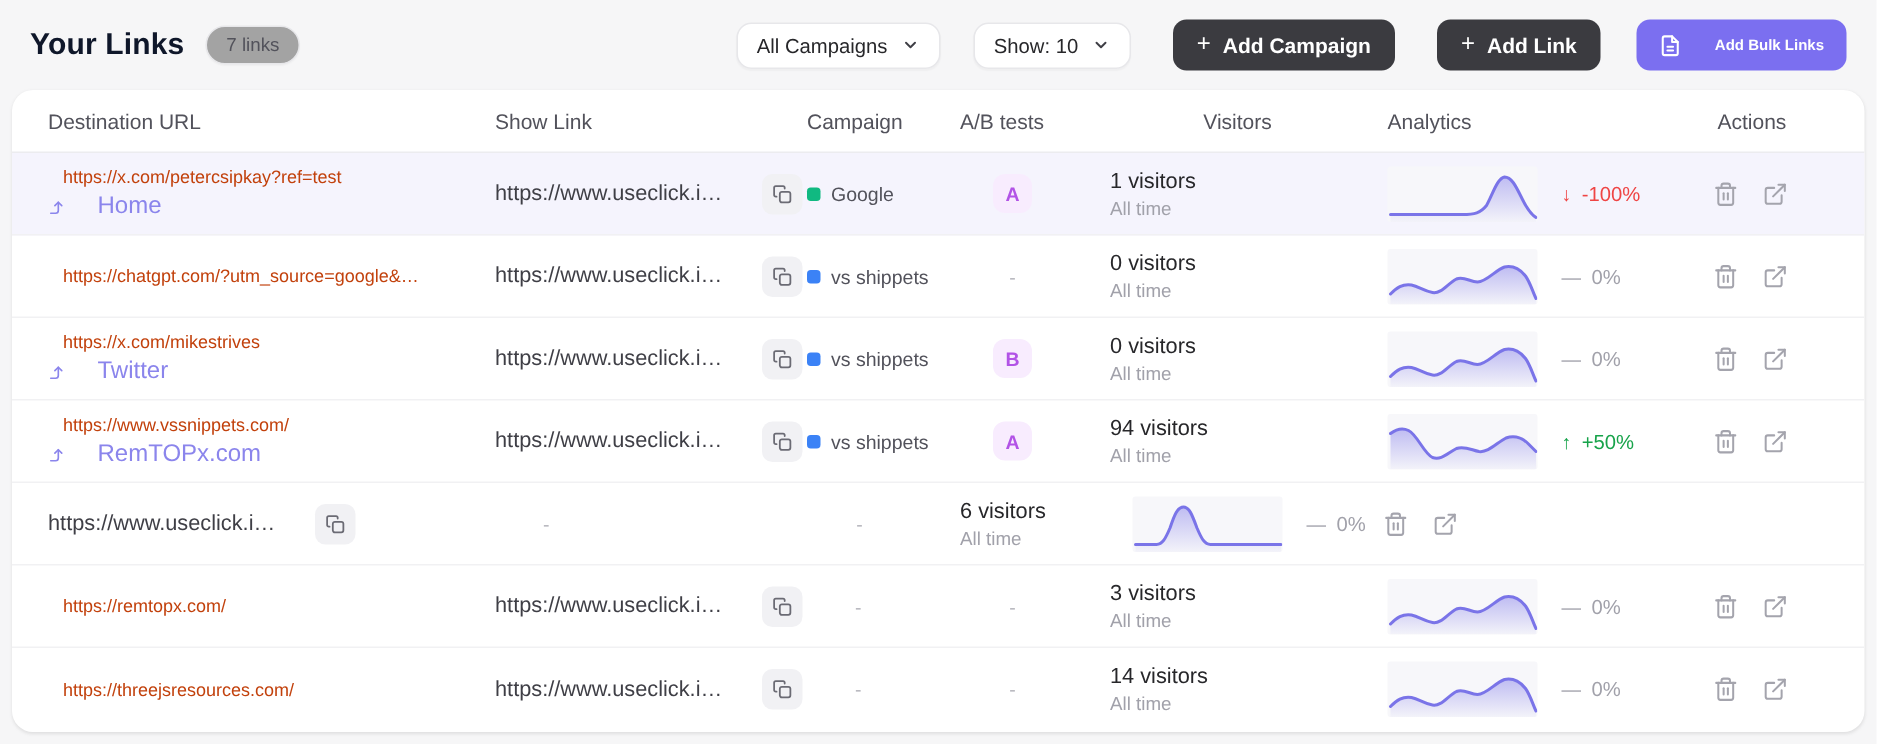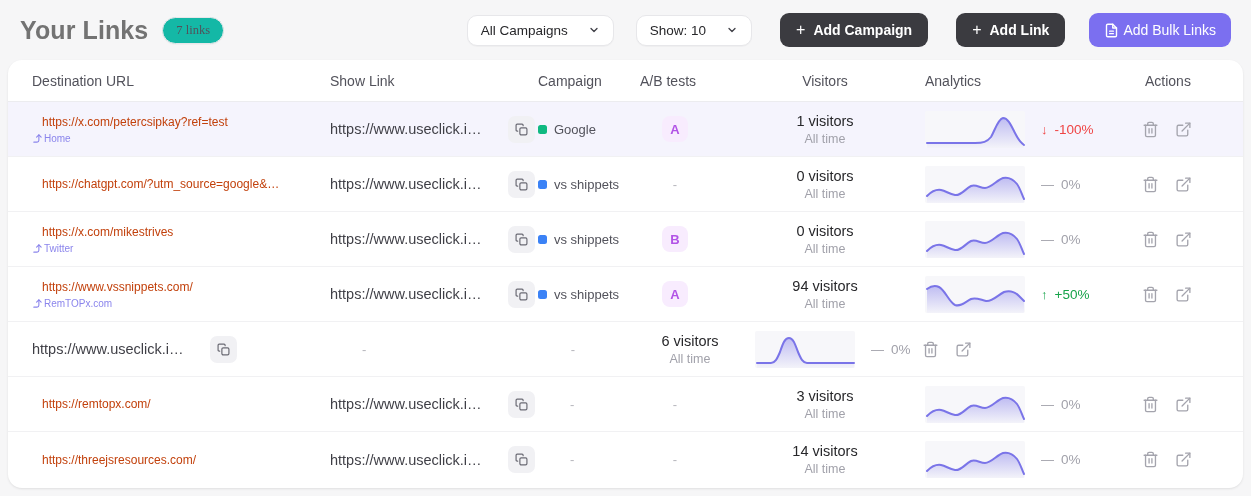--- a/index.html
+++ b/index.html
@@ -8,46 +8,45 @@
     font-family:"Liberation Sans", sans-serif;
     background:#f6f6f7;
     color:#27272a;
     overflow:hidden;
   }
   
   .topbar {
     height:60px; display:flex; align-items:center;
     padding:0 20px 0 20px;
   }
-  .page-title { font-size:25px; font-weight:700; color:#737373; letter-spacing:.1px; }
+  .page-title { font-size:20px; font-weight:700; color:#0f172a; letter-spacing:.1px; }
   .count-pill {
-    margin-left:14px; background:#14b8a6; border:1px solid #e7e7ea;
+    margin-left:14px; background:#a3a3a3; border:1px solid #e7e7ea;
     border-radius:999px; padding:5px 13px; font-size:12.5px; color:#52525b;
     box-shadow:0 1px 1px rgba(0,0,0,.03);
-    font-family:Liberation Serif, serif;
   }
   .topbar-controls { margin-left:auto; display:flex; align-items:center; }
   .filter-pill {
-    display:flex; align-items:center; gap:20px; background:#fff;
+    display:flex; align-items:center; gap:9px; background:#fff;
     border:1px solid #e7e7ea; border-radius:10px; height:31px; padding:0 13px;
     font-size:13.5px; color:#27272a; cursor:pointer;
     box-shadow:0 1px 1px rgba(0,0,0,.03); margin-right:22px;
   }
   .chevron { display:flex; color:#3f3f46; }
   .btn-dark {
     display:flex; align-items:center; gap:8px; background:#3b3b40; color:#fff;
     border:none; border-radius:9px; height:34px; padding:0 16px;
     font-size:14px; font-weight:700; cursor:pointer; margin-left:6px; margin-right:22px;
     font-family:inherit;
   }
   .btn-dark .plus { font-size:16px; font-weight:400; margin-top:-1px; }
   .btn-purple {
-    display:flex; align-items:center; gap:4px; background:#7b6ff0; color:#fff;
+    display:flex; align-items:center; gap:22px; background:#7b6ff0; color:#fff;
     border:none; border-radius:9px; height:34px; padding:0 15px;
-    font-size:14px; font-weight:400; cursor:pointer; margin-left:12px;
+    font-size:10px; font-weight:700; cursor:pointer; margin-left:12px;
     font-family:inherit;
   }
   
   .card {
     position:absolute; left:8px; top:60px; width:1235px; height:428px;
     background:#fff; border-radius:14px; overflow:hidden;
     box-shadow:0 1px 3px rgba(0,0,0,.06), 0 1px 2px rgba(0,0,0,.04);
   }
   .grid-row {
     display:grid;
@@ -56,37 +55,37 @@
   }
   .thead { height:42px; border-bottom:1px solid #ececef; }
   .th { font-size:14px; color:#52525b; }
   .th-visitors { text-align:center; }
   .th-analytics, .th-actions { padding-left:15px; }
   .row { height:55px; border-bottom:1px solid #f1f1f3; }
   .row.highlighted { background:#f5f4fd; }
   .row:last-child { border-bottom:none; }
   
   .dest-url { font-size:12px; color:#c2410c; white-space:nowrap; overflow:hidden; text-overflow:ellipsis; max-width:288px;margin-left:10px; }
-  .dest-sub { display:flex; align-items:center; gap:1px; margin-top:4px; font-size:10px; color:#8b85ec; }
+  .dest-sub { display:flex; align-items:center; gap:22px; margin-top:4px; font-size:16px; color:#8b85ec; }
   .cell-short { display:flex; align-items:center; gap:26px; }
   .short-text { font-size:14.5px; color:#3f3f46; white-space:nowrap; }
   .copy-btn {
     width:27px; height:27px; border:none; border-radius:7px; background:#f1f1f4;
     display:flex; align-items:center; justify-content:center; color:#6b6b74; cursor:pointer;
   }
   .cell-campaign { display:flex; align-items:center; gap:7px; font-size:13px; color:#52525b; }
   .cell-campaign.empty { padding-left:32px; color:#b6b6bd; }
   .dot { width:9px; height:9px; border-radius:2.5px; flex:0 0 auto; }
   .cell-ab { padding-left:22px; }
   .ab-badge {
     width:26px; height:26px; border-radius:8px; background:#f8ecfe; color:#b253e6;
     display:flex; align-items:center; justify-content:center; font-size:13px; font-weight:600;
   }
   .ab-empty { display:block; width:26px; text-align:center; color:#b6b6bd; font-size:13px; }
-  .cell-visitors { text-align:center; }
+  .cell-visitors { text-align:left; }
   .v-count { font-size:14.5px; color:#27272a; font-weight:500; }
   .v-period { font-size:12.5px; color:#a1a1aa; margin-top:3px; }
   .cell-analytics { display:flex; align-items:center; padding-left:15px; }
   .spark-box { width:100px; height:37px; background:#f7f7fa; border-radius:2px; overflow:hidden; flex:0 0 auto; }
   .spark-box svg { display:block; width:100%; height:100%; }
   .trend { display:flex; align-items:center; gap:7px; margin-left:16px; font-size:13.5px; font-weight:500; white-space:nowrap; }
   .trend.down { color:#ef4444; }
   .trend.up { color:#17a34a; }
   .trend.flat { color:#a1a1aa; }
   .trend-arrow { font-size:13px; }

